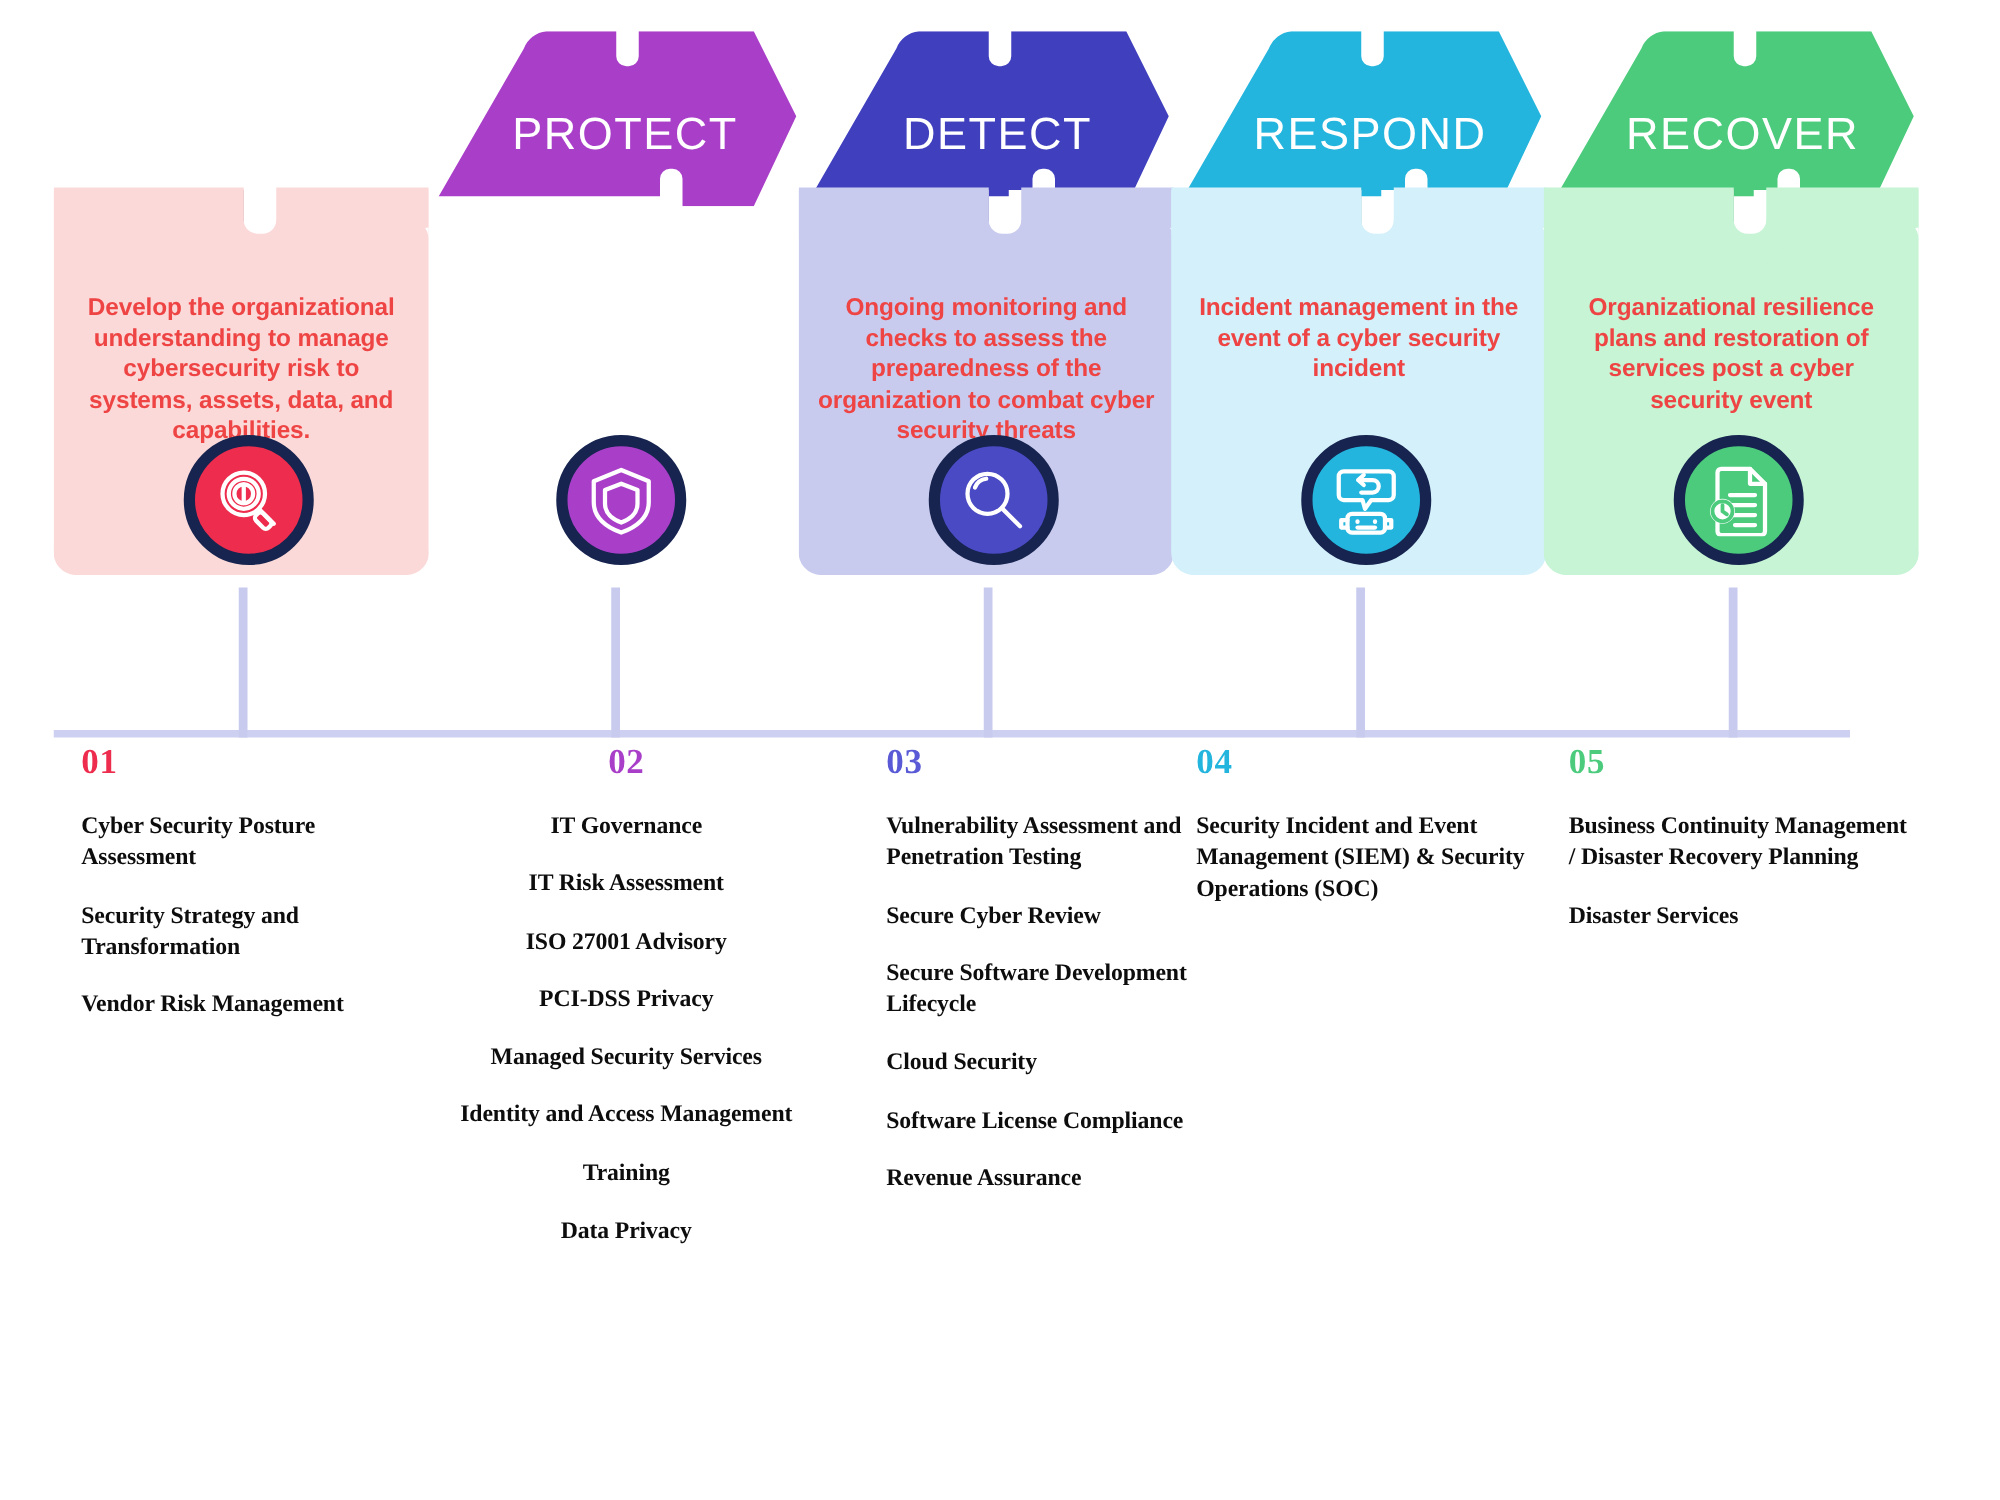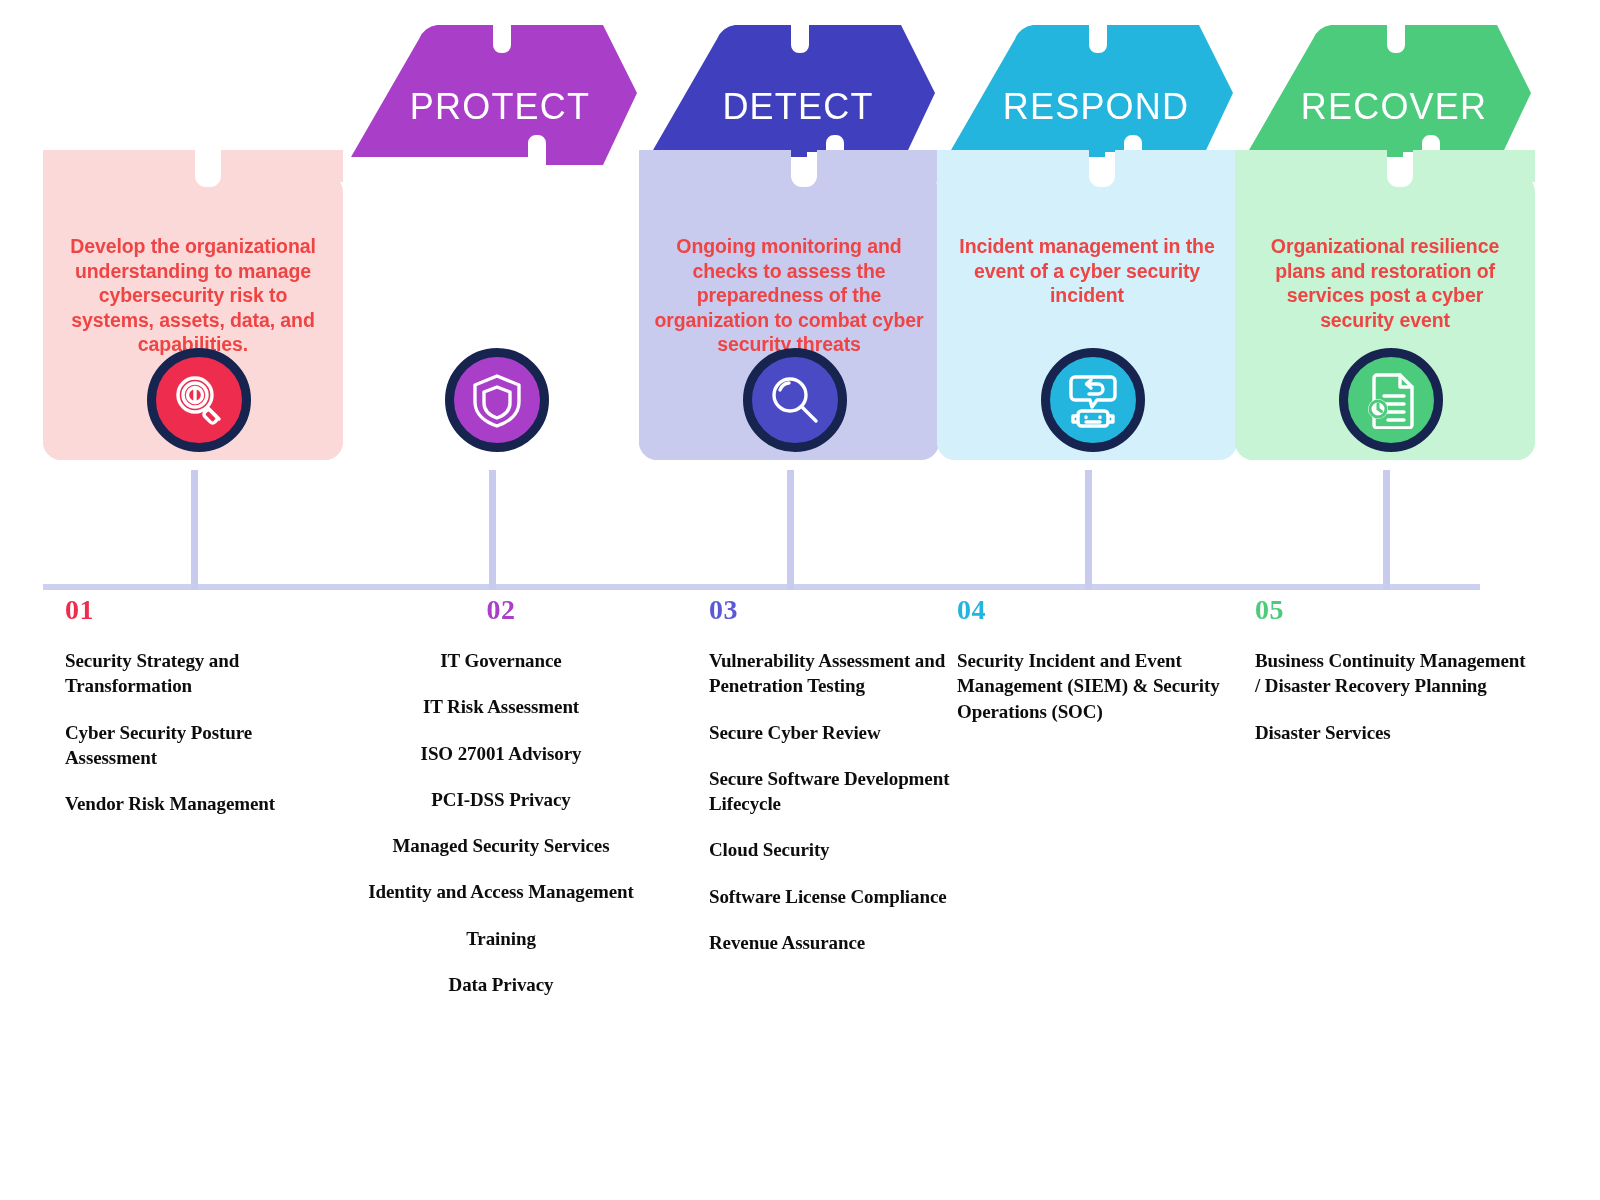--- a/index.html
+++ b/index.html
@@ -121,22 +121,22 @@
         <path d="M25 16.5 v15" fill="none" stroke="#ffffff" stroke-width="3.4" stroke-linecap="round" stroke-linejoin="round"></path>
         <path d="M37.5 36.5 L49 48" fill="none" stroke="#ffffff" stroke-width="3.4" stroke-linecap="round" stroke-linejoin="round"></path>
         <rect x="36.5" y="38.5" width="8" height="14" rx="3" transform="rotate(-45 40.5 45.5)" fill="none" stroke="#ffffff" stroke-width="3.4" stroke-linecap="round" stroke-linejoin="round"></rect>
       </svg>
         </div>
 
     <div class="stem"></div>
 
     <div class="list-block" style="left:22px; width:278px;">
       <div class="num" style="color:#ee2d4e">01</div>
-      <div class="svc">Security Strategy and Transformation</div>
-          <div class="svc">Cyber Security Posture Assessment</div>
+      <div class="svc">Cyber Security Posture Assessment</div>
+          <div class="svc">Security Strategy and Transformation</div>
           <div class="svc">Vendor Risk Management</div>
     </div>
   </div>
       <div class="col" style="left: 341px;">
     <div class="arrow-wrap">
       <svg class="arrow-svg" viewBox="0 0 300 140" preserveAspectRatio="none">
     <path d="M160 0 H262 L296 68 L262 140 H205
              L205 118 a8 8 0 0 0 -8 -8 h-2 a8 8 0 0 0 -8 8 L187 132 H10
              L78 14 a22 22 0 0 1 18 -14 H152
              L152 20 a8 8 0 0 0 8 8 h2 a8 8 0 0 0 8 -8 V0 Z" fill="#a93fc9"></path>

